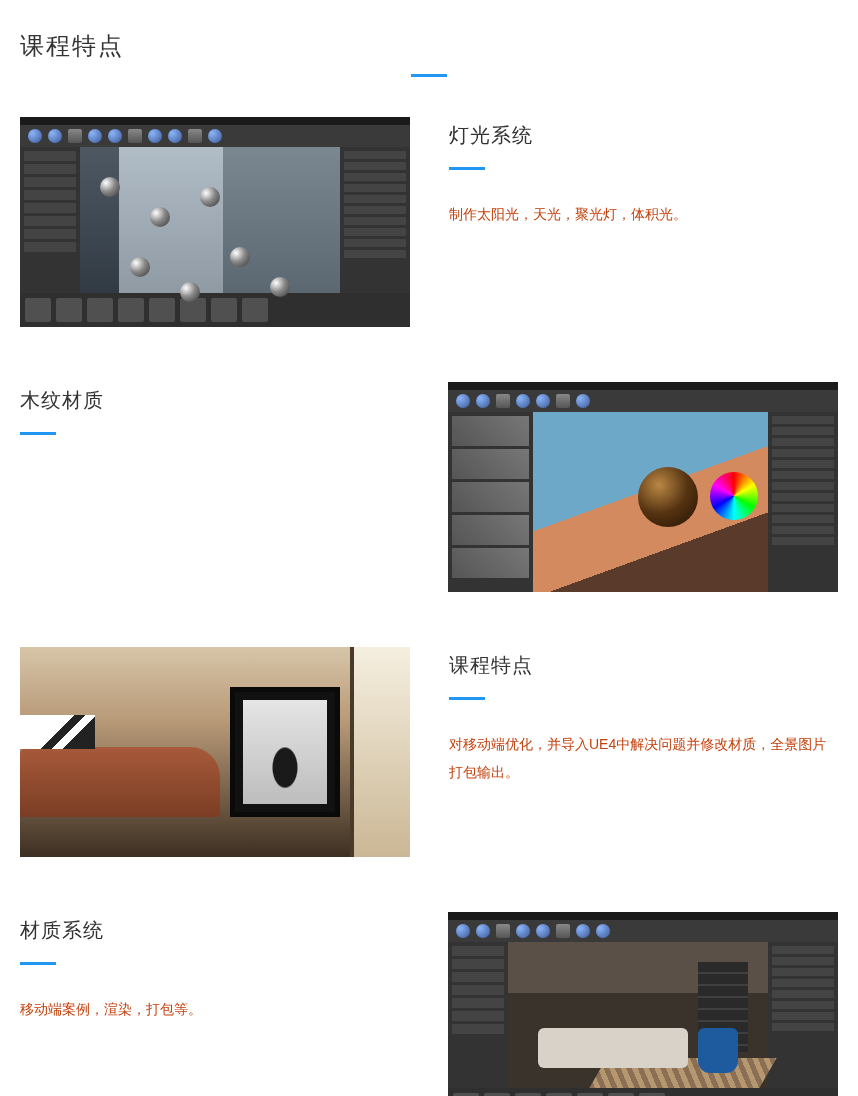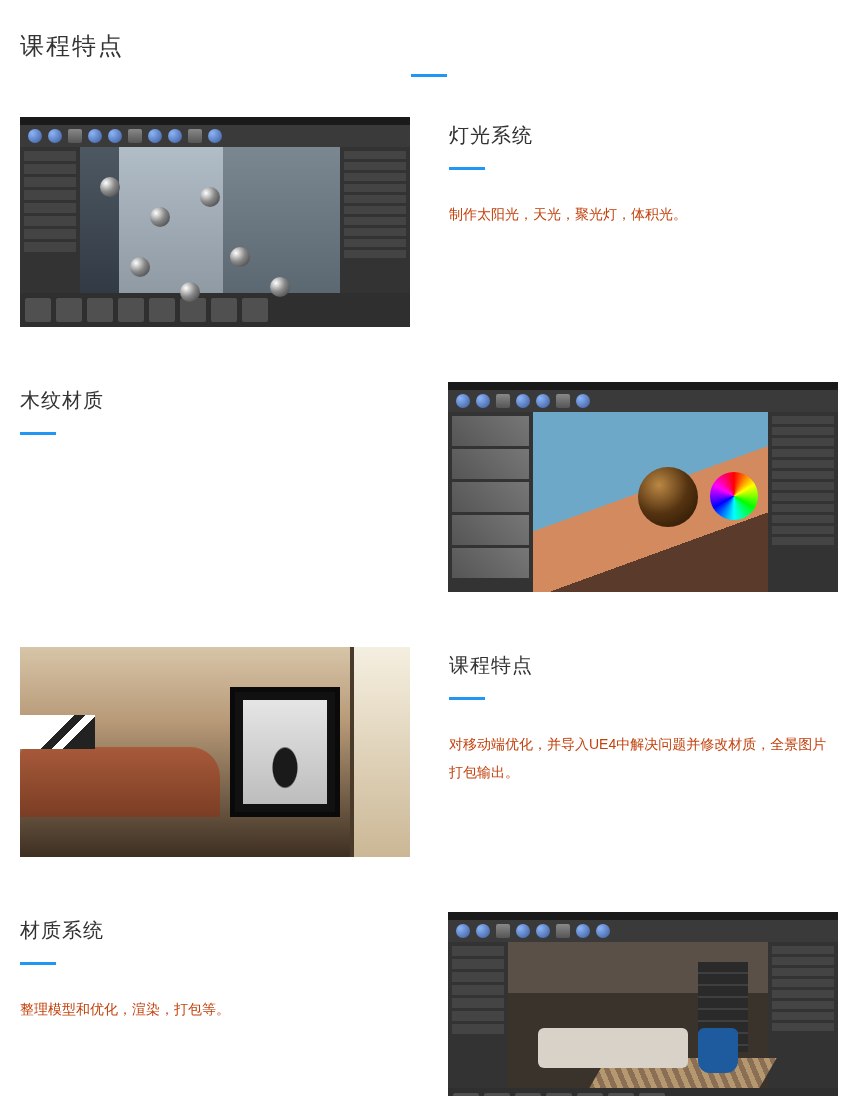--- a/index.html
+++ b/index.html
@@ -442,17 +442,17 @@
             <div class="tile"></div>
             <div class="tile"></div>
             <div class="tile"></div>
             <div class="tile"></div>
         </div>
       </div>
     </div>
     <div class="feature-text">
       <h2 class="feature-title">材质系统</h2>
       <div class="feature-underline"></div>
-      <p class="feature-desc">整理模型和优化，渲染，打包等。</p>
+      <p class="feature-desc">移动端案例，渲染，打包等。</p>
     </div>
   </div>
 
 </div>
 
 </body></html>

